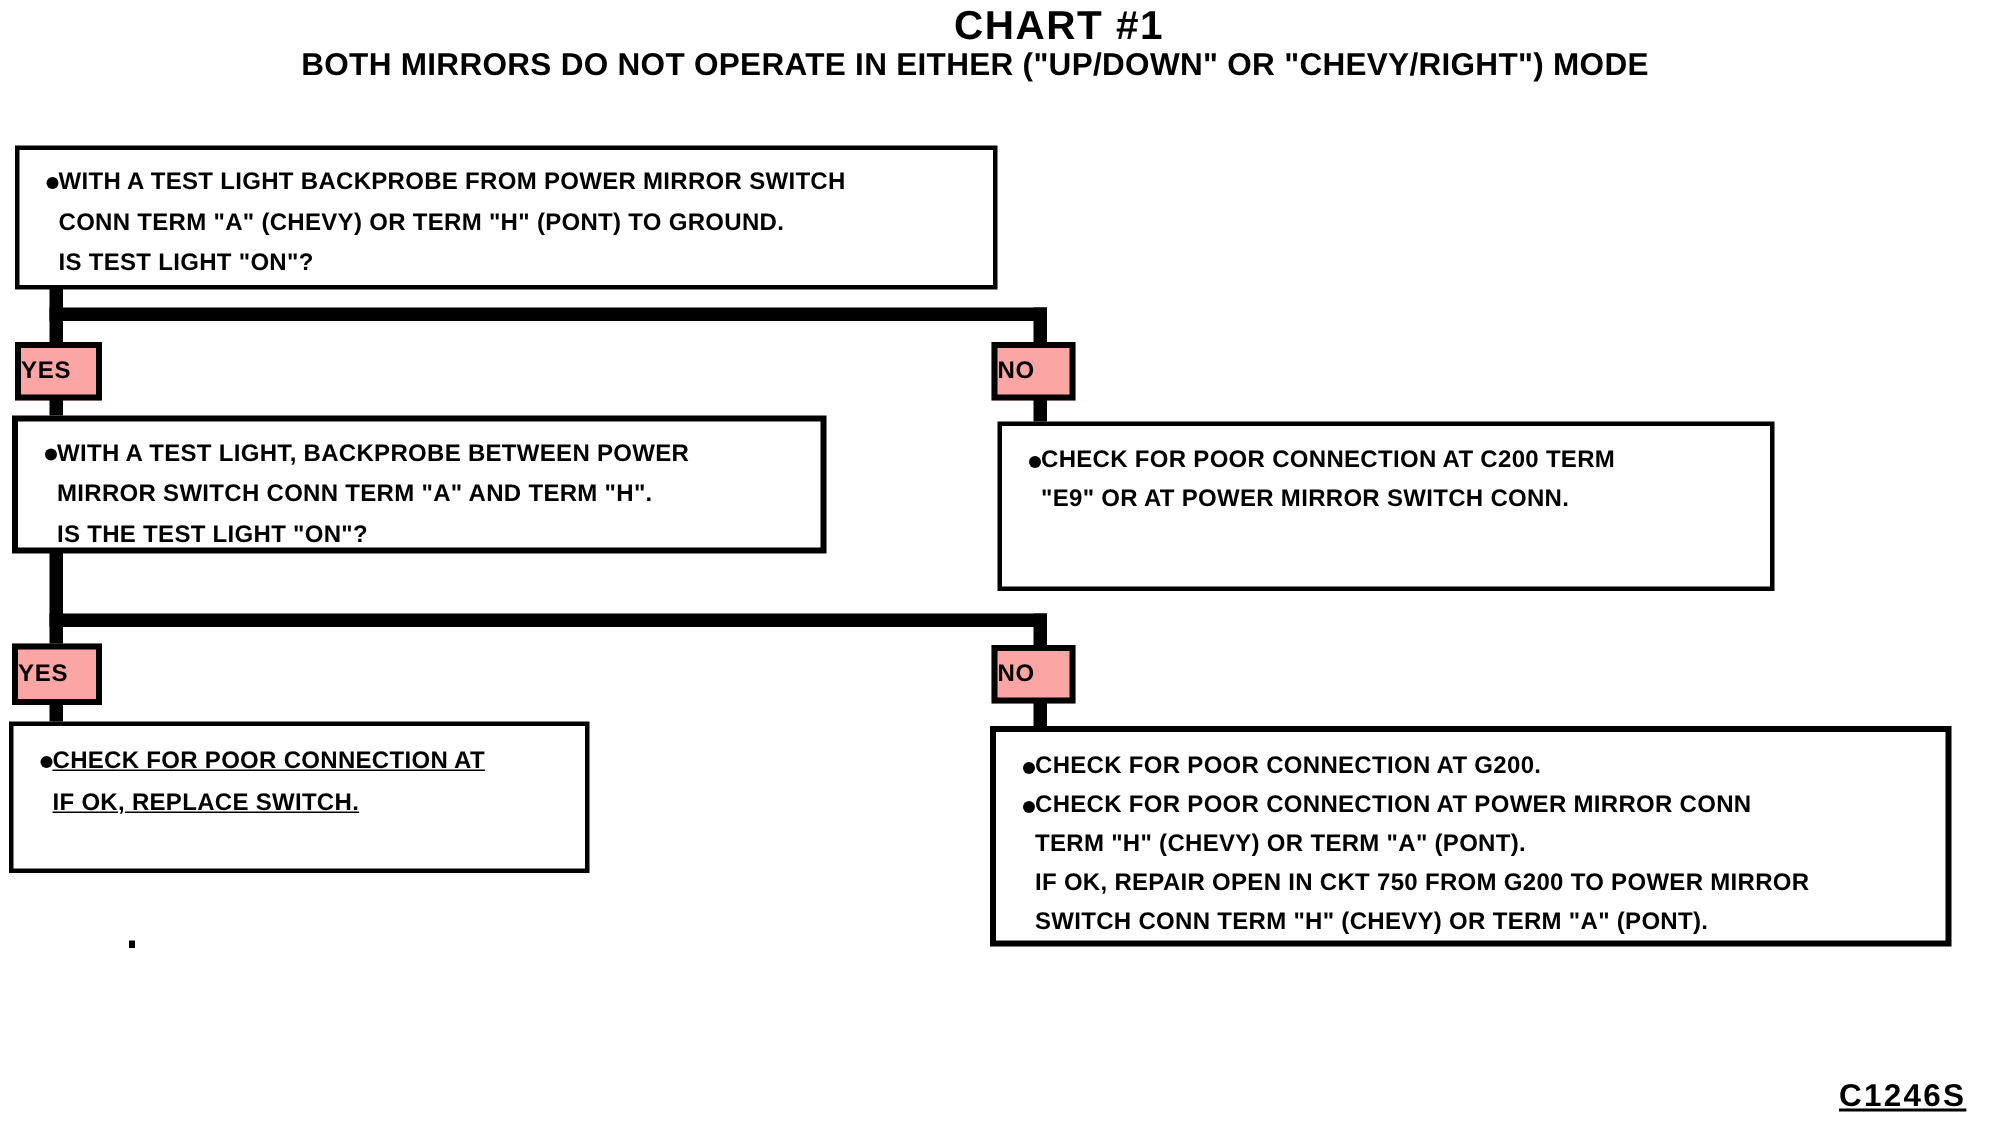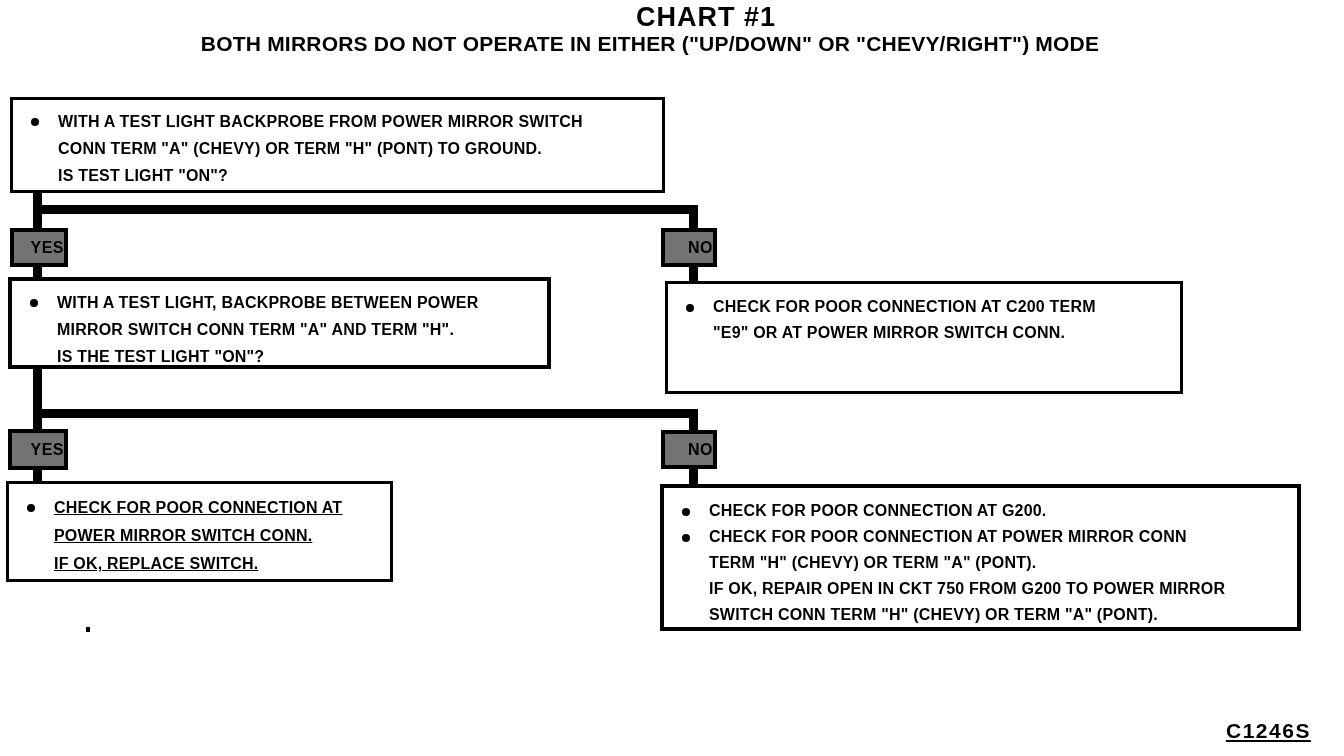--- a/index.html
+++ b/index.html
@@ -53,38 +53,37 @@
   }
   .dot {
     flex: 0 0 auto;
     width: 8px;
     height: 8px;
     border-radius: 50%;
     background: #000000;
     margin: 10px 0 0 18px;
   }
   .group-lines {
-    margin-left: 19px;
   }
   .tline {
     line-height: 27px;
     white-space: nowrap;
   }
   .lh26 .tline { line-height: 26px; }
   .pad-t8  { padding-top: 8px; }
   .pad-t10 { padding-top: 10px; }
   
   .decision {
     position: absolute;
     box-sizing: border-box;
     border: 4px solid #000000;
-    background: #737373;
+    background: #fca5a5;
     display: flex;
     align-items: center;
-    justify-content: flex-end;
+    justify-content: flex-start;
     font-size: 16px;
     letter-spacing: 0.5px;
   }
   
   .hbar, .vline, .artifact {
     position: absolute;
     background: #000000;
   }
   
   .doc-code {
@@ -162,21 +161,20 @@
   </div>
 
   <div class="vline" style="left:33px; top:469px; width:9px; height:13px;"></div>
   <div class="vline" style="left:689px; top:468px; width:9px; height:17px;"></div>
 
   <div class="fbox pad-t10" style="left:6px; top:481px; width:387px; height:101px; line-height:28px;text-decoration:underline;">
     <div class="bullet-group">
       <span class="dot"></span>
       <div class="group-lines">
         <div class="tline" style="line-height:28px;">CHECK FOR POOR CONNECTION AT</div>
-        <div class="tline" style="line-height:28px;">POWER MIRROR SWITCH CONN.</div>
         <div class="tline" style="line-height:28px;">IF OK, REPLACE SWITCH.</div>
       </div>
     </div>
   </div>
 
   <div class="fbox thick pad-t10 lh26" style="left:660px; top:484px; width:641px; height:147px;">
     <div class="bullet-group">
       <span class="dot"></span>
       <div class="group-lines">
         <div class="tline">CHECK FOR POOR CONNECTION AT G200.</div>

